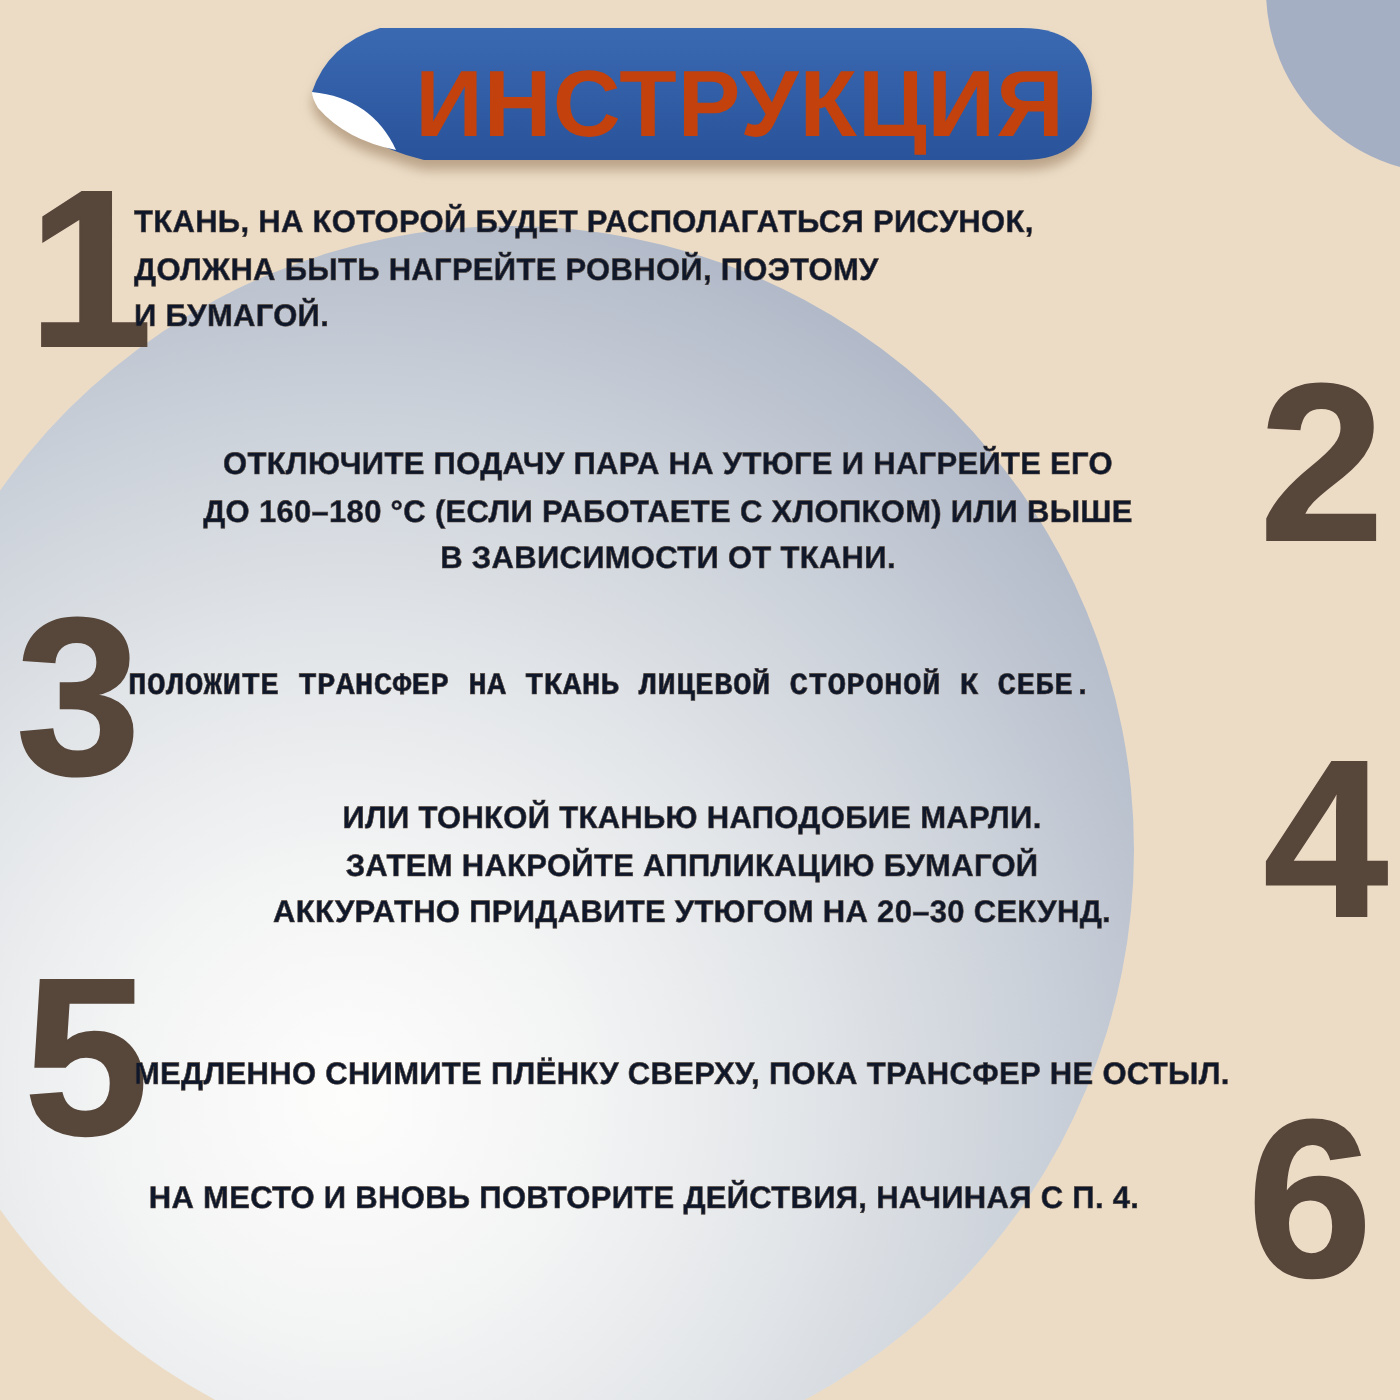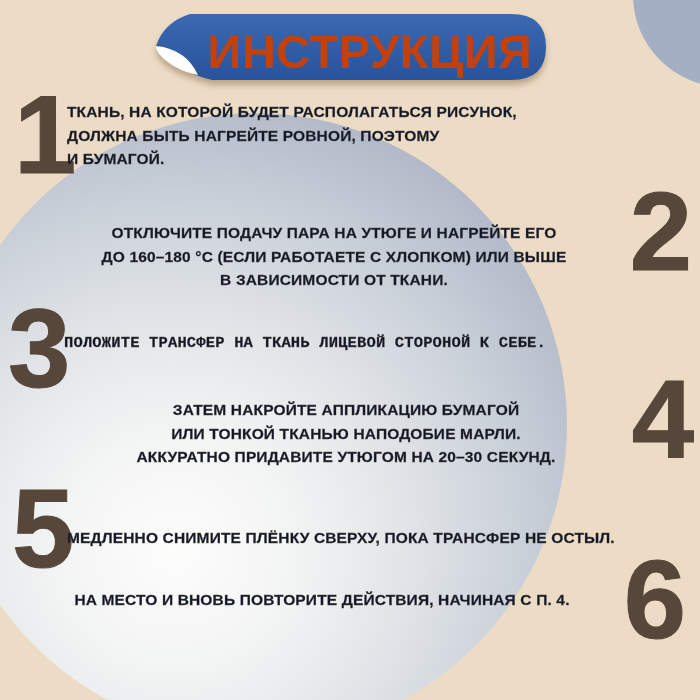--- a/index.html
+++ b/index.html
@@ -98,22 +98,22 @@
     <div>В ЗАВИСИМОСТИ ОТ ТКАНИ.</div>
   </div>
 
   <div class="num num-3">3</div>
   <div class="txt txt-3">
     <div>ПОЛОЖИТЕ ТРАНСФЕР НА ТКАНЬ ЛИЦЕВОЙ СТОРОНОЙ К СЕБЕ.</div>
   </div>
 
   <div class="num num-4">4</div>
   <div class="txt right txt-4">
+    <div>ИЛИ ТОНКОЙ ТКАНЬЮ НАПОДОБИЕ МАРЛИ.</div>
     <div>ЗАТЕМ НАКРОЙТЕ АППЛИКАЦИЮ БУМАГОЙ</div>
-    <div>ИЛИ ТОНКОЙ ТКАНЬЮ НАПОДОБИЕ МАРЛИ.</div>
     <div>АККУРАТНО ПРИДАВИТЕ УТЮГОМ НА 20–30 СЕКУНД.</div>
   </div>
 
   <div class="num num-5">5</div>
   <div class="txt txt-5">
     <div>МЕДЛЕННО СНИМИТЕ ПЛЁНКУ СВЕРХУ, ПОКА ТРАНСФЕР НЕ ОСТЫЛ.</div>
   </div>
 
   <div class="num num-6">6</div>
   <div class="txt right txt-6">

